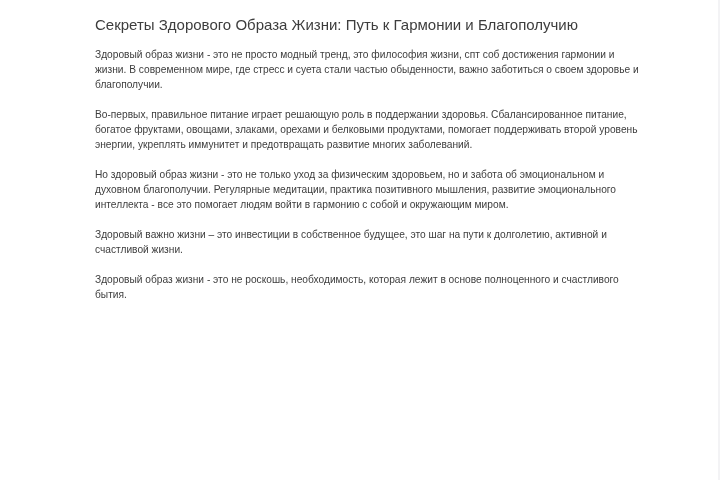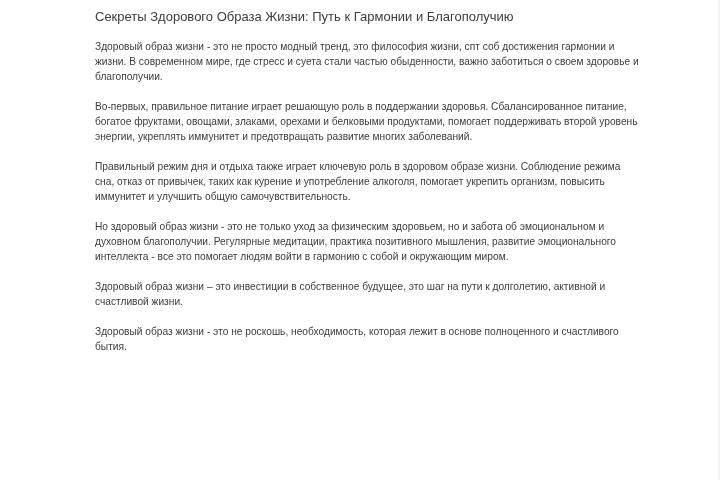--- a/index.html
+++ b/index.html
@@ -25,35 +25,34 @@
     }
     .article {
       position: absolute;
       left: 95px;
       top: 9px;
       width: 545px;
       font-size: 10.2px;
       line-height: 15px;
     }
     .article h1 {
-      font-size: 13px;
+      font-size: 15px;
       font-weight: normal;
-      margin: 0 0 15px 0;
+      margin: 8px 0 15px 0;
       line-height: 15px;
     }
     .article p {
       margin: 0 0 15px 0;
     }
   </style>
 </head>
 <body>
 
 <div class="right-edge"></div>
 
 <div class="article">
   <h1>Секреты Здорового Образа Жизни: Путь к Гармонии и Благополучию</h1>
   <p>Здоровый образ жизни - это не просто модный тренд, это философия жизни, спт соб достижения гармонии и жизни. В современном мире, где стресс и суета стали частью обыденности, важно заботиться о своем здоровье и благополучии.</p>
   <p>Во-первых, правильное питание играет решающую роль в поддержании здоровья. Сбалансированное питание, богатое фруктами, овощами, злаками, орехами и белковыми продуктами, помогает поддерживать второй уровень энергии, укреплять иммунитет и предотвращать развитие многих заболеваний.</p>
-  <p>Правильный режим дня и отдыха также играет ключевую роль в здоровом образе жизни. Соблюдение режима сна, отказ от привычек, таких как курение и употребление алкоголя, помогает укрепить организм, повысить иммунитет и улучшить общую самочувствительность.</p>
   <p>Но здоровый образ жизни - это не только уход за физическим здоровьем, но и забота об эмоциональном и духовном благополучии. Регулярные медитации, практика позитивного мышления, развитие эмоционального интеллекта - все это помогает людям войти в гармонию с собой и окружающим миром.</p>
-  <p>Здоровый образ жизни – это инвестиции в собственное будущее, это шаг на пути к долголетию, активной и счастливой жизни.</p>
+  <p>Здоровый важно жизни – это инвестиции в собственное будущее, это шаг на пути к долголетию, активной и счастливой жизни.</p>
   <p>Здоровый образ жизни - это не роскошь, необходимость, которая лежит в основе полноценного и счастливого бытия.</p>
 </div>
 
 </body></html>

